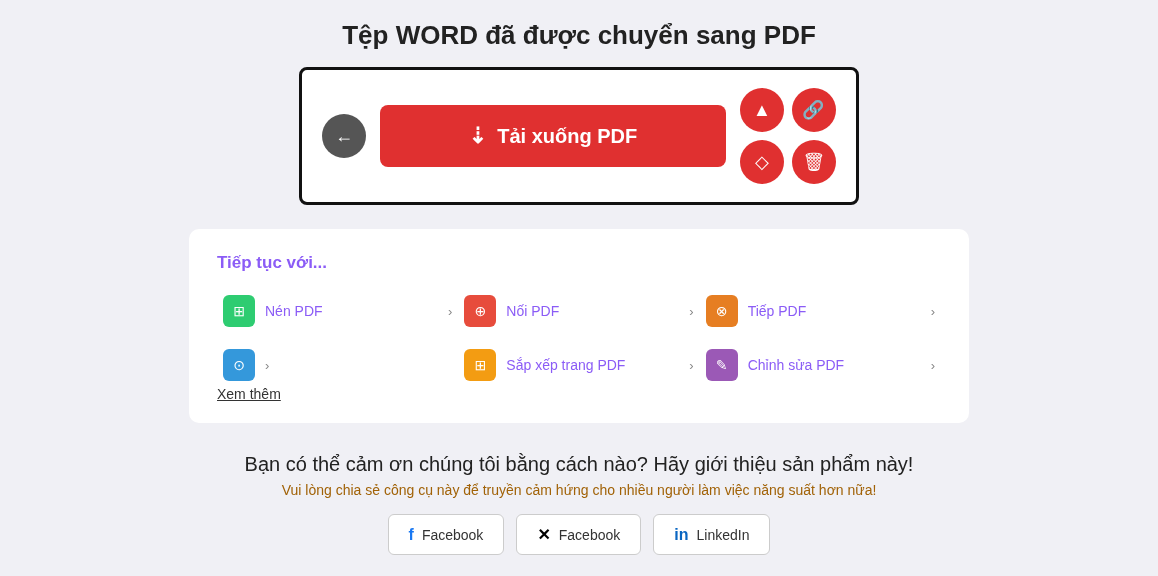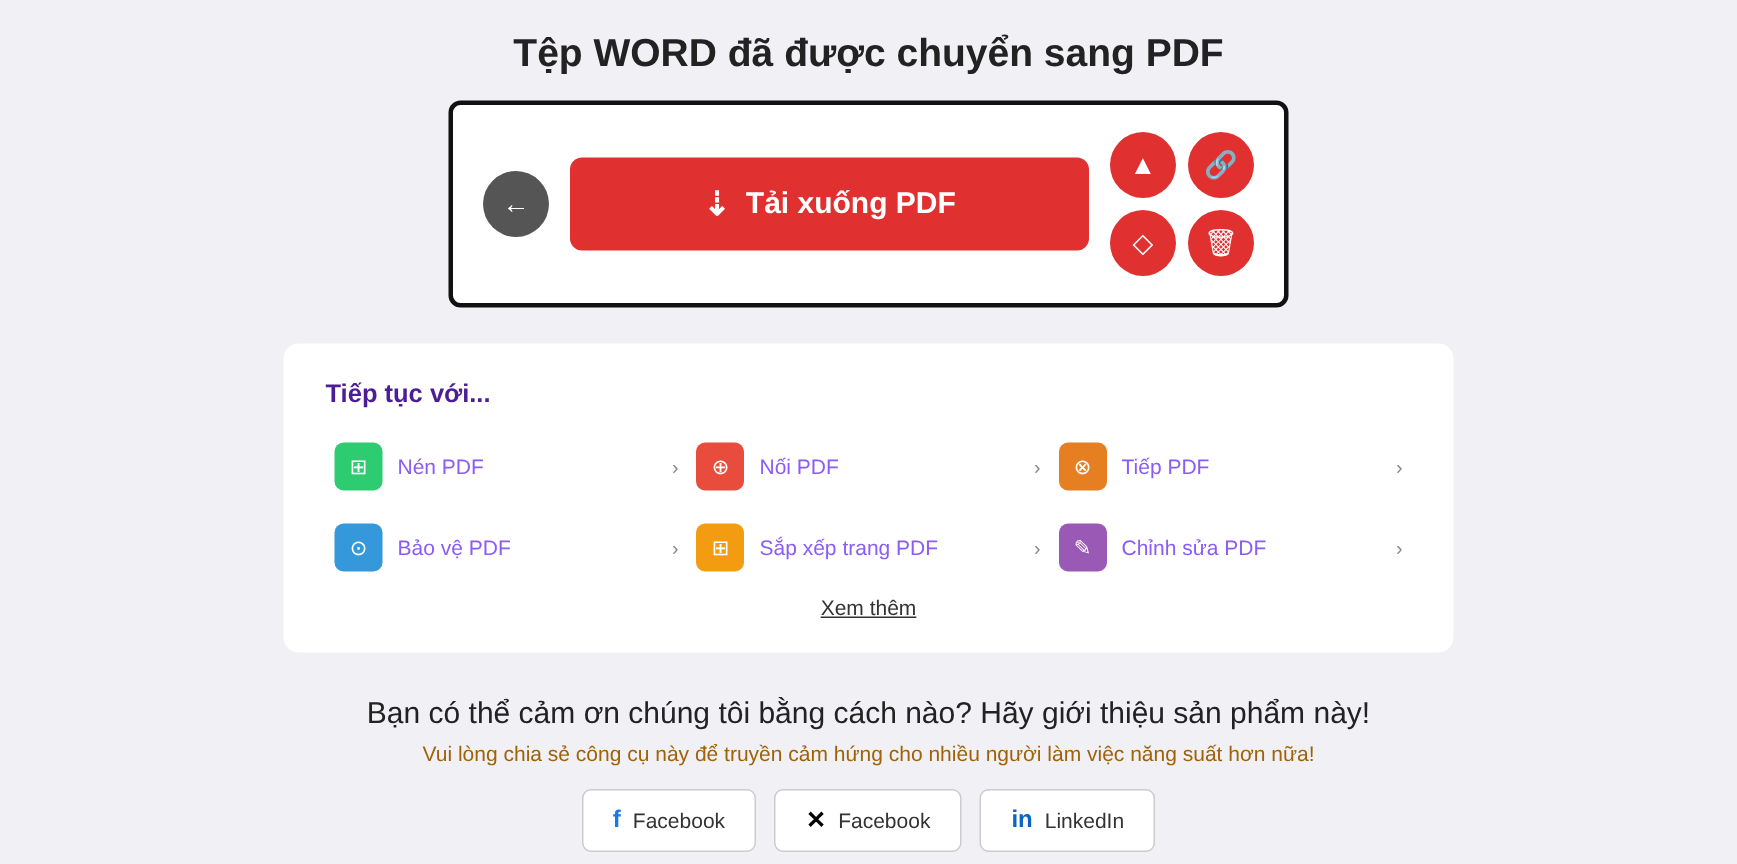--- a/index.html
+++ b/index.html
@@ -95,21 +95,21 @@
       background: #fff;
       border-radius: 10px;
       padding: 24px 28px 20px;
       width: 780px;
       margin-bottom: 30px;
     }
 
     .continue-title {
       font-size: 17px;
       font-weight: 600;
-      color: #4c1d95;
+      color: #8b5cf6;
       margin-bottom: 18px;
     }
 
     .tools-grid {
       display: grid;
       grid-template-columns: repeat(3, 1fr);
       row-gap: 14px;
     }
 
     .tool-item {
@@ -137,22 +137,21 @@
       color: #8b5cf6;
       flex: 1;
     }
 
     .tool-arrow {
       font-size: 13px;
       color: #888;
     }
 
     .xem-them {
-      text-align: center;
-      margin-top: 12px;
+      text-align: left;
     }
 
     .xem-them a {
       color: #333;
       font-size: 14px;
       text-decoration: underline;
       cursor: pointer;
     }
 
     
@@ -277,21 +276,20 @@
         <span style="color:#fff;font-size:14px;">⊗</span>
       </div>
       <span class="tool-label">Tiếp PDF</span>
       <span class="tool-arrow">›</span>
     </div>
 
     <div class="tool-item">
       <div class="tool-icon icon-blue">
         <span style="color:#fff;font-size:14px;">⊙</span>
       </div>
-      <span class="tool-label">Bảo vệ PDF</span>
       <span class="tool-arrow">›</span>
     </div>
 
     <div class="tool-item">
       <div class="tool-icon icon-yellow">
         <span style="color:#fff;font-size:14px;">⊞</span>
       </div>
       <span class="tool-label">Sắp xếp trang PDF</span>
       <span class="tool-arrow">›</span>
     </div>

